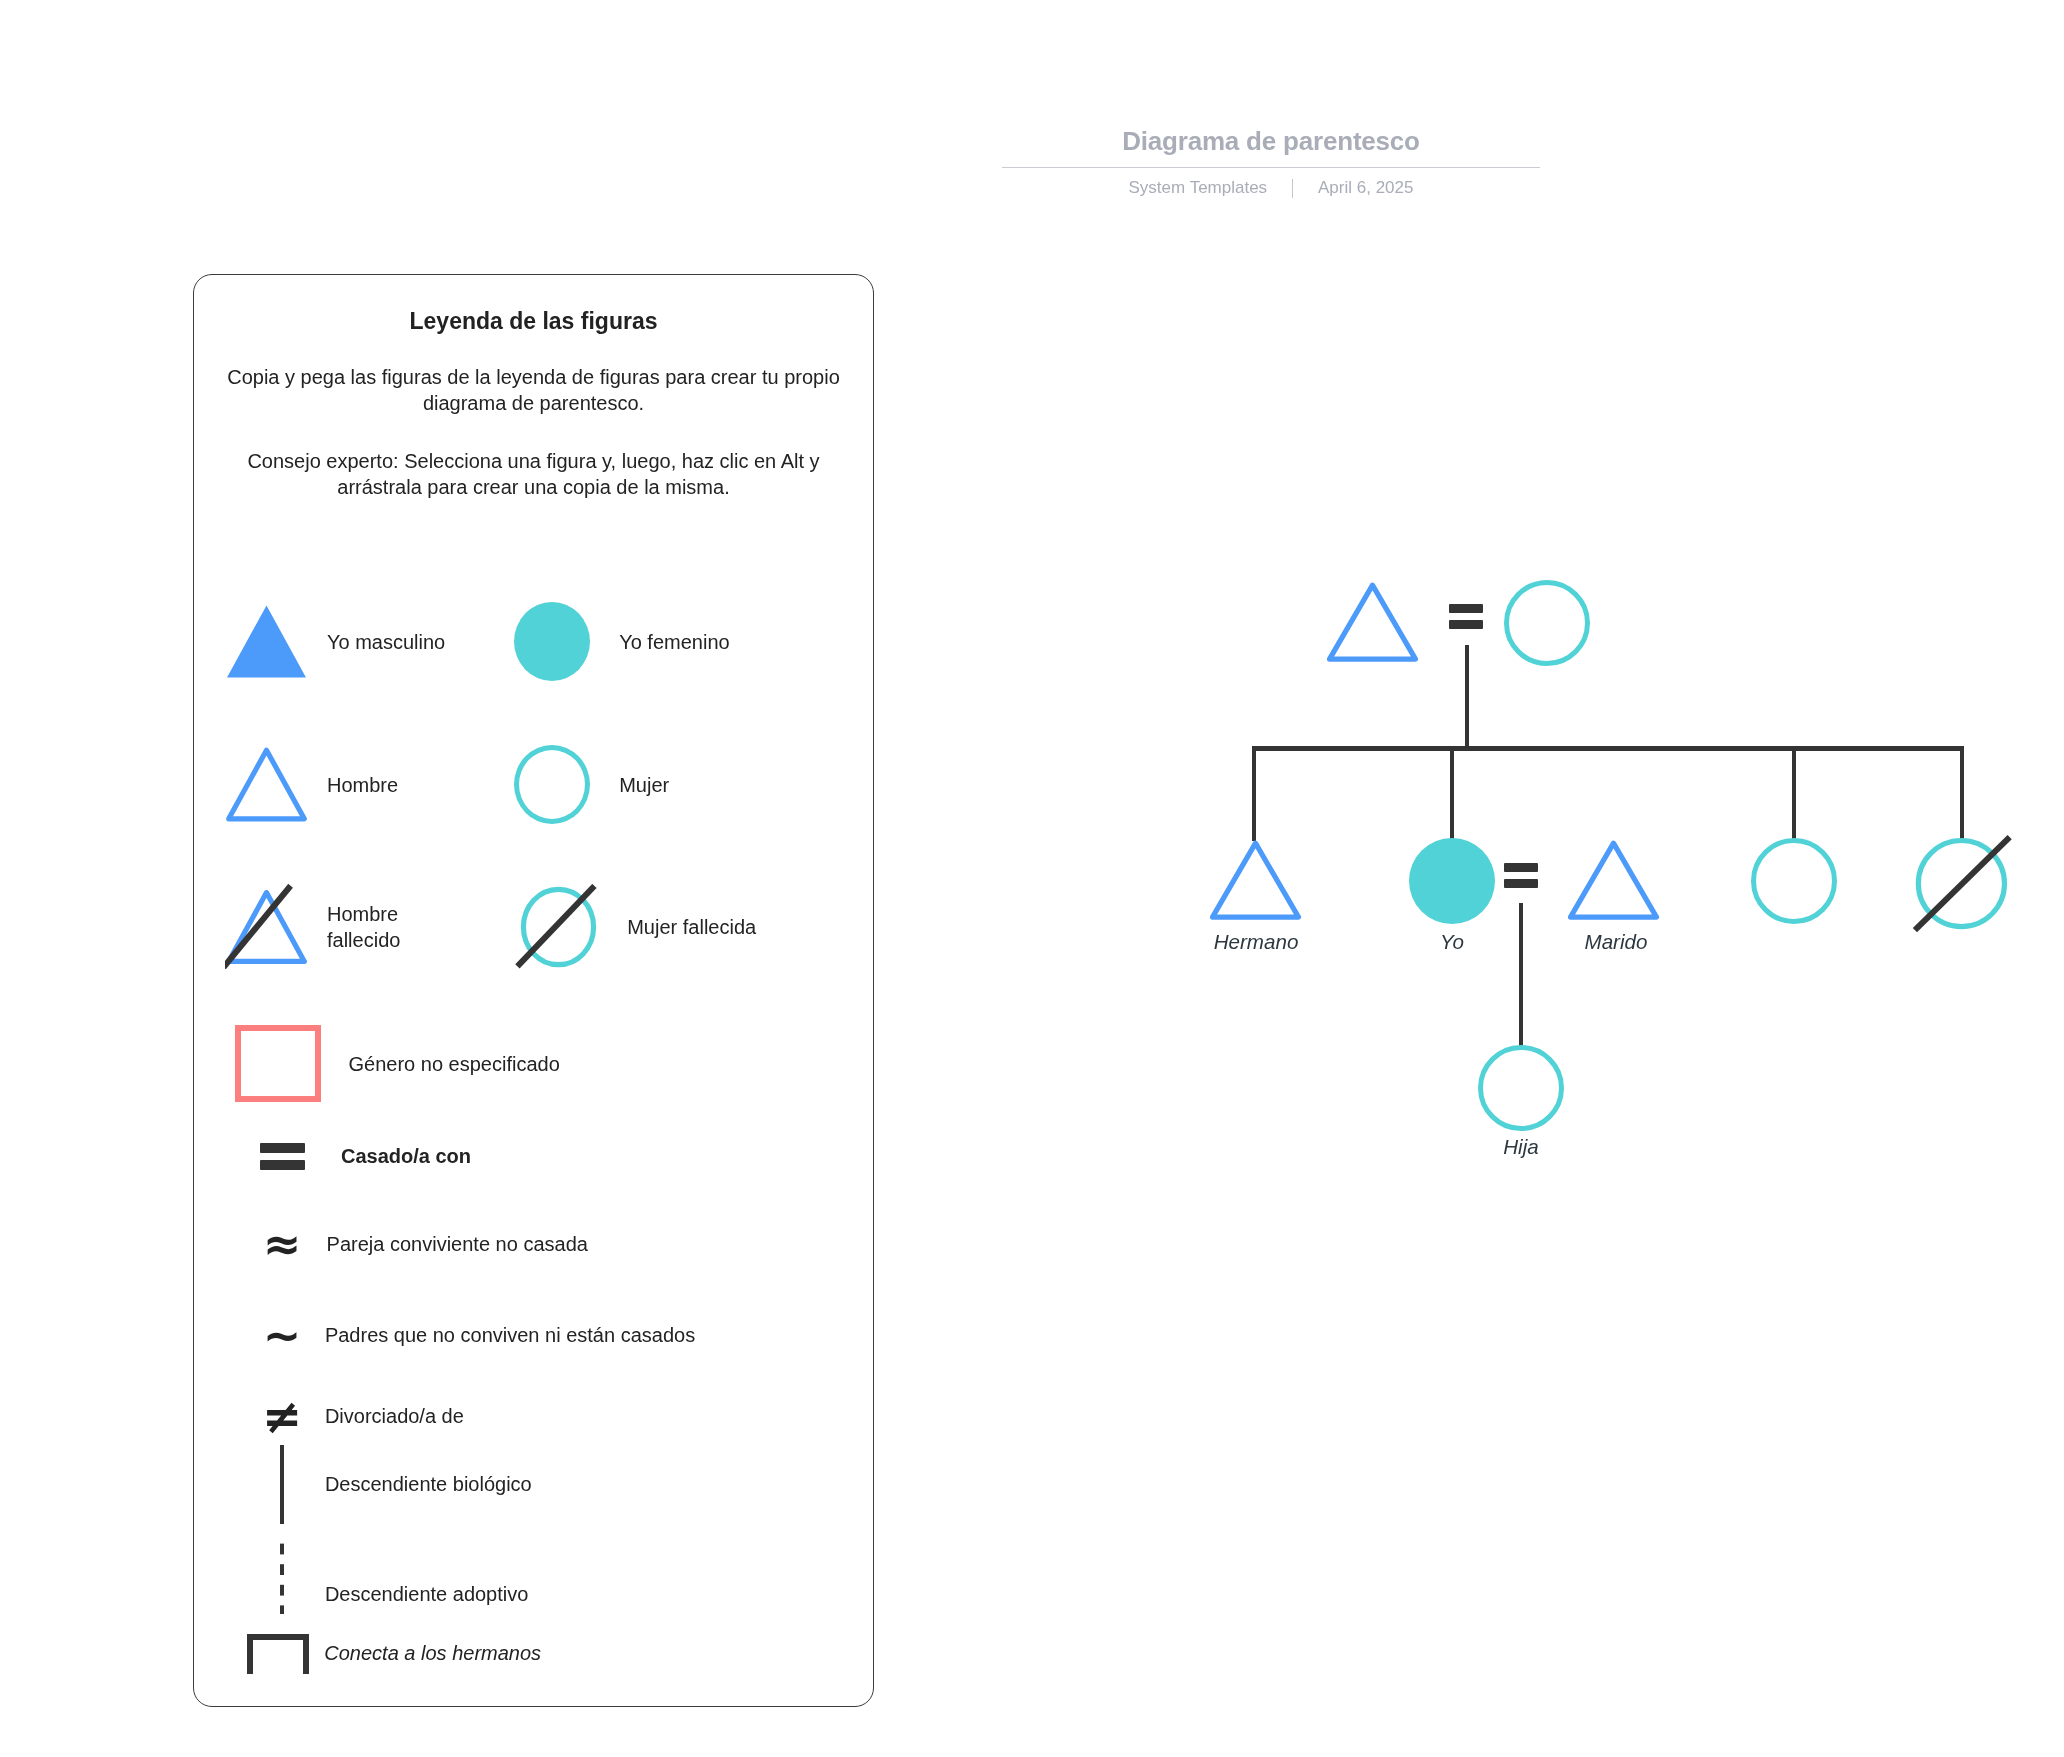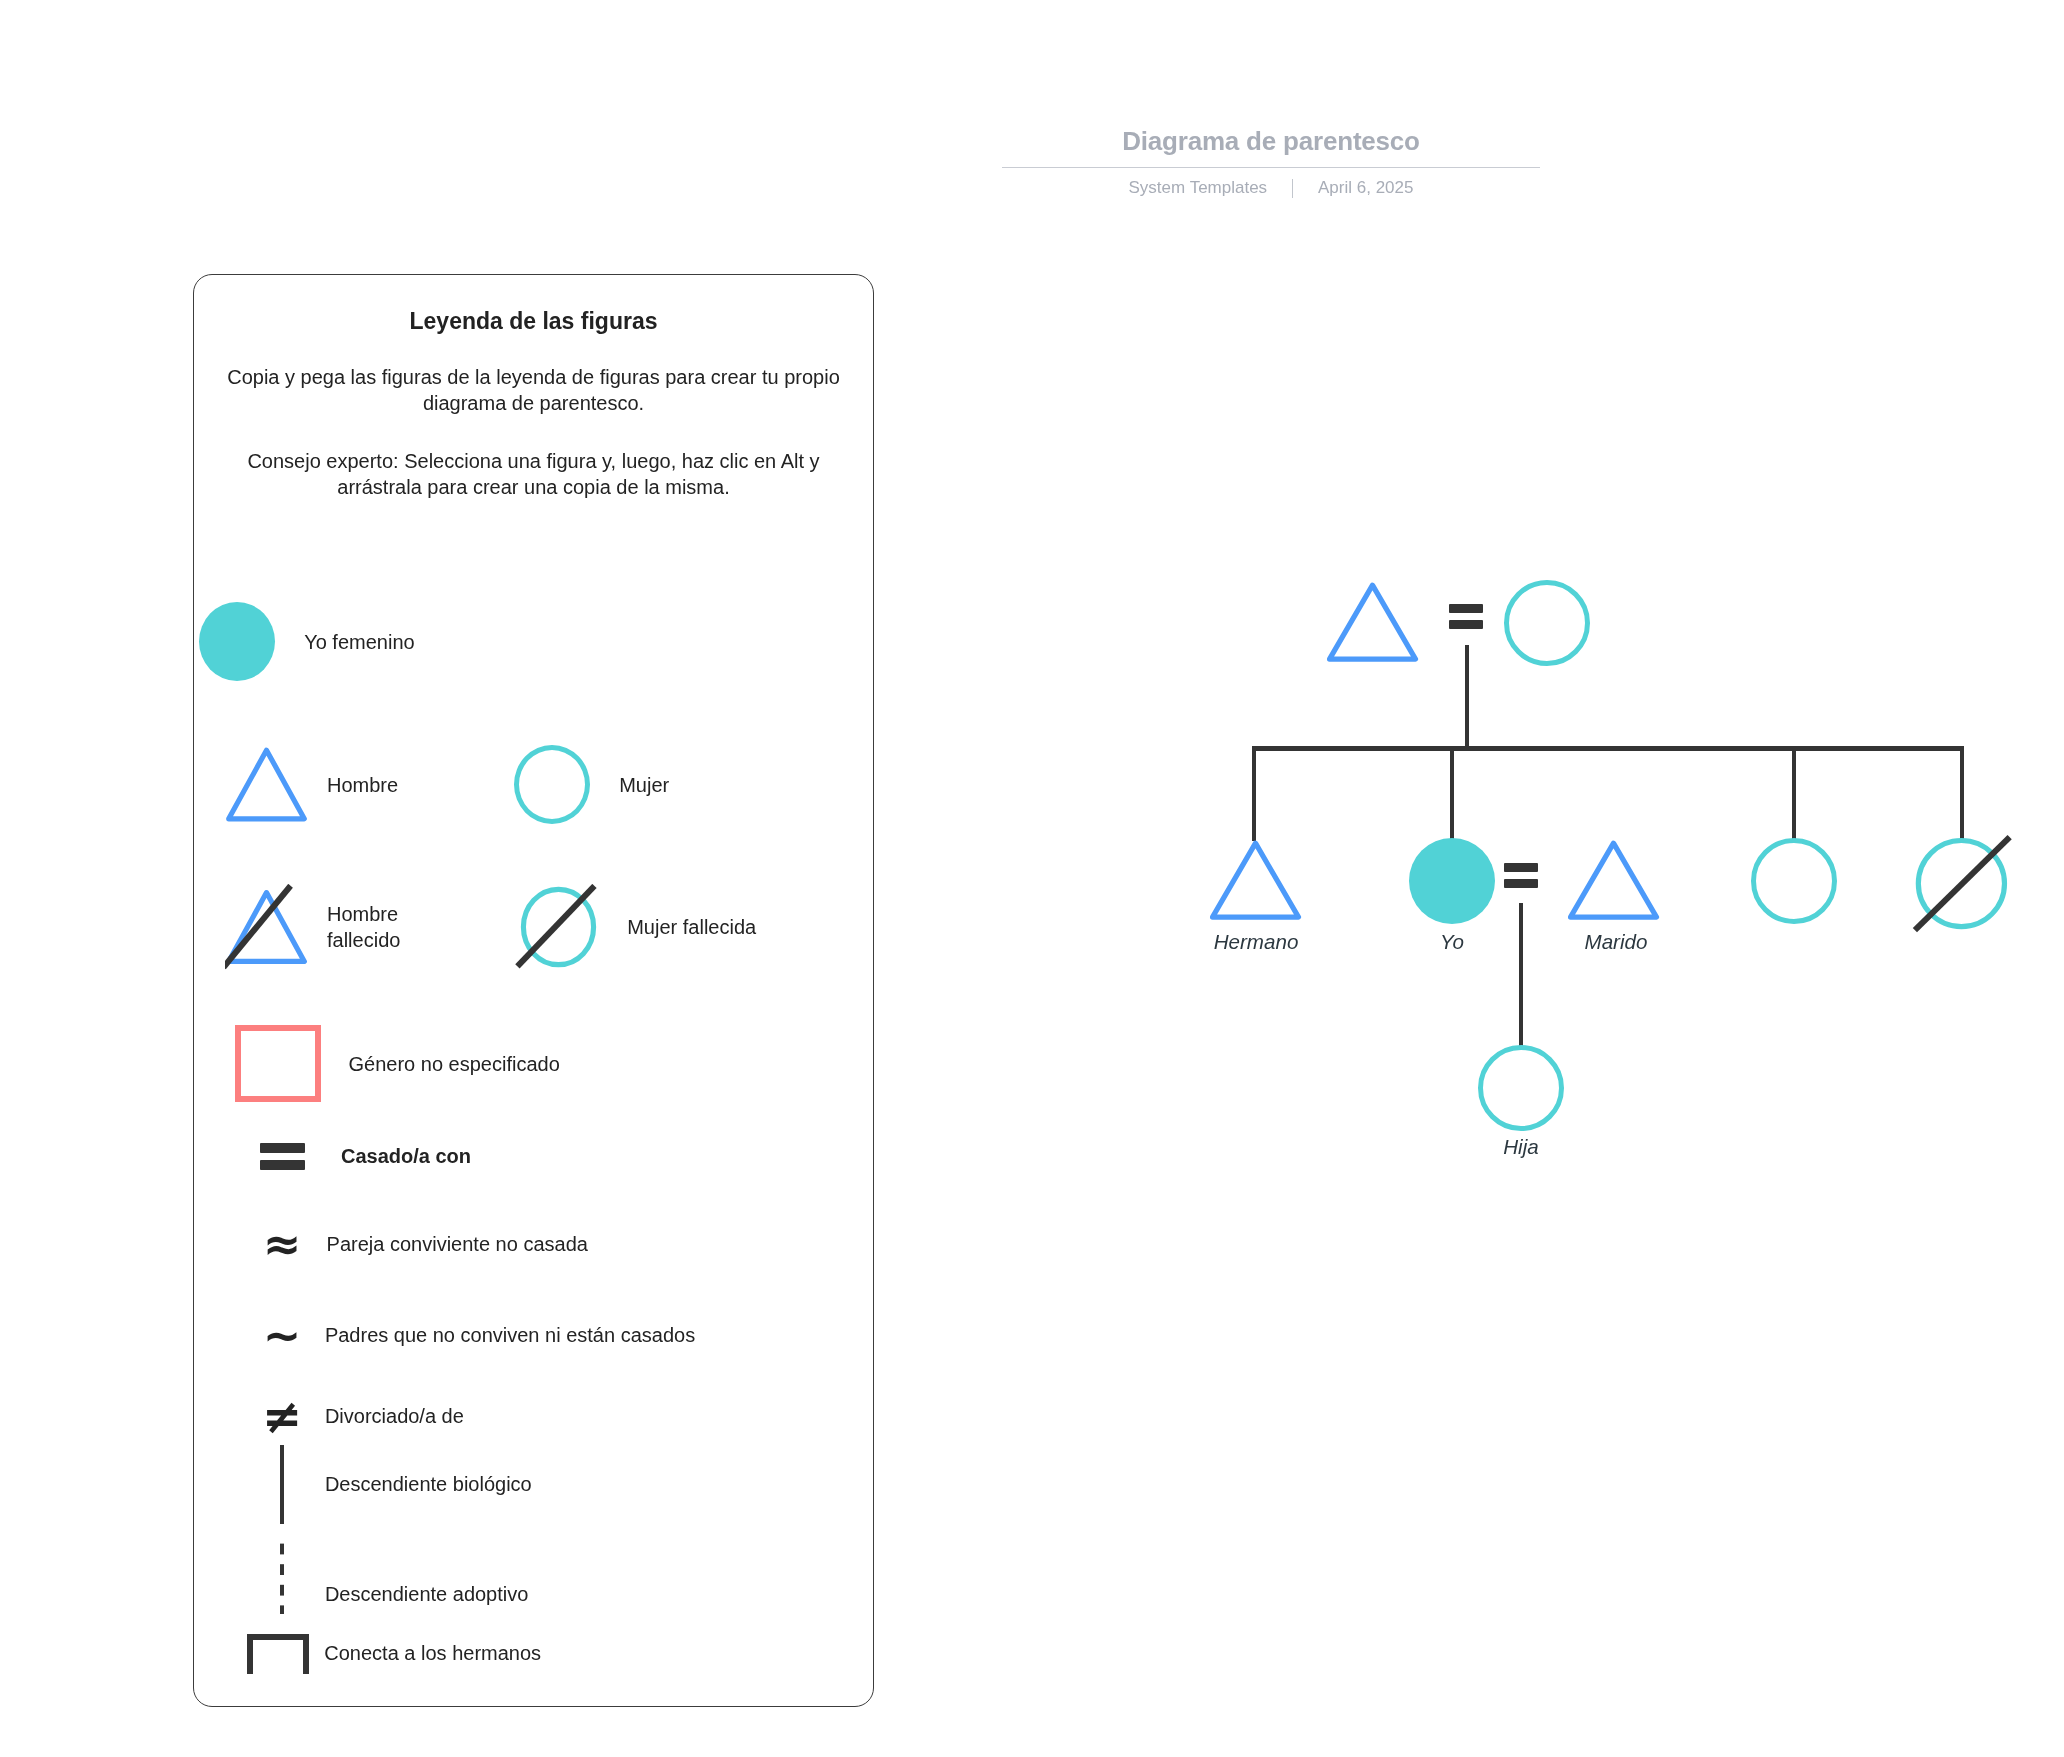--- a/index.html
+++ b/index.html
@@ -201,20 +201,28 @@
 
 <div id="legend-card">
 
   <div id="legend-title">Leyenda de las figuras</div>
   <div class="legend-para" id="legend-para-1">Copia y pega las figuras de la leyenda de figuras para crear tu propio diagrama de parentesco.</div>
   <div class="legend-para" id="legend-para-2">Consejo experto: Selecciona una figura y, luego, haz clic en Alt y arrástrala para crear una copia de la misma.</div>
 
   <div class="sym-grid">
 
     <div class="sym-row" style="left:0; top:327px; width:100%;">
+      <div class="sym-cell" style="margin-left:31px; width:284px;">
+        <div class="sym-art" style="width:83px;height:79px;">
+          <svg width="83" height="79" viewBox="0 0 96 92" class="tri-filled">
+            <polygon points="48,4 94,88 2,88" fill="#4c9afa"></polygon>
+          </svg>
+        </div>
+        <div class="sym-label" style="margin-left:19px; width:129px;">Yo masculino</div>
+      </div>
       <div class="sym-cell" style="margin-left:5.2px;">
         <div class="sym-art circ-filled" style="width:76px;height:79px;border-radius:50%;"></div>
         <div class="sym-label" style="margin-left:29px;">Yo femenino</div>
       </div>
     </div>
 
     <div class="sym-row" style="left:0; top:470px; width:100%;">
       <div class="sym-cell" style="margin-left:31px; width:284px;">
         <div class="sym-art" style="width:83px;height:79px;">
           <svg width="83" height="79" viewBox="0 0 96 92" class="tri-open">
@@ -295,21 +303,21 @@
       <div class="line-label" style="margin-left:6.9px;">Descendiente biológico</div>
     </div>
 
     <div class="line-row" style="left:0; top:1258px; width:100%;">
       <div class="line-art" style="width:72px;height:83px;margin-left:52px;">
         <div class="vline-dashed" style="height:79px;"></div>
       </div>
       <div class="line-label" style="margin-left:6.9px;margin-top:40px;">Descendiente adoptivo</div>
     </div>
 
-    <div class="line-row" style="left:0; top:1356px; width:100%;">
+    <div class="line-row" style="left:0; top:1356px; width:100%;font-style:italic;">
       <div class="line-art" style="width:72px;height:45px;margin-left:48px;">
         <div class="bracket" style="width:62px;height:40px;border-width:6px;"></div>
       </div>
       <div class="line-label" style="margin-left:10.3px;">Conecta a los hermanos</div>
     </div>
 
   </div>
 </div>
 
 <div id="genogram">

